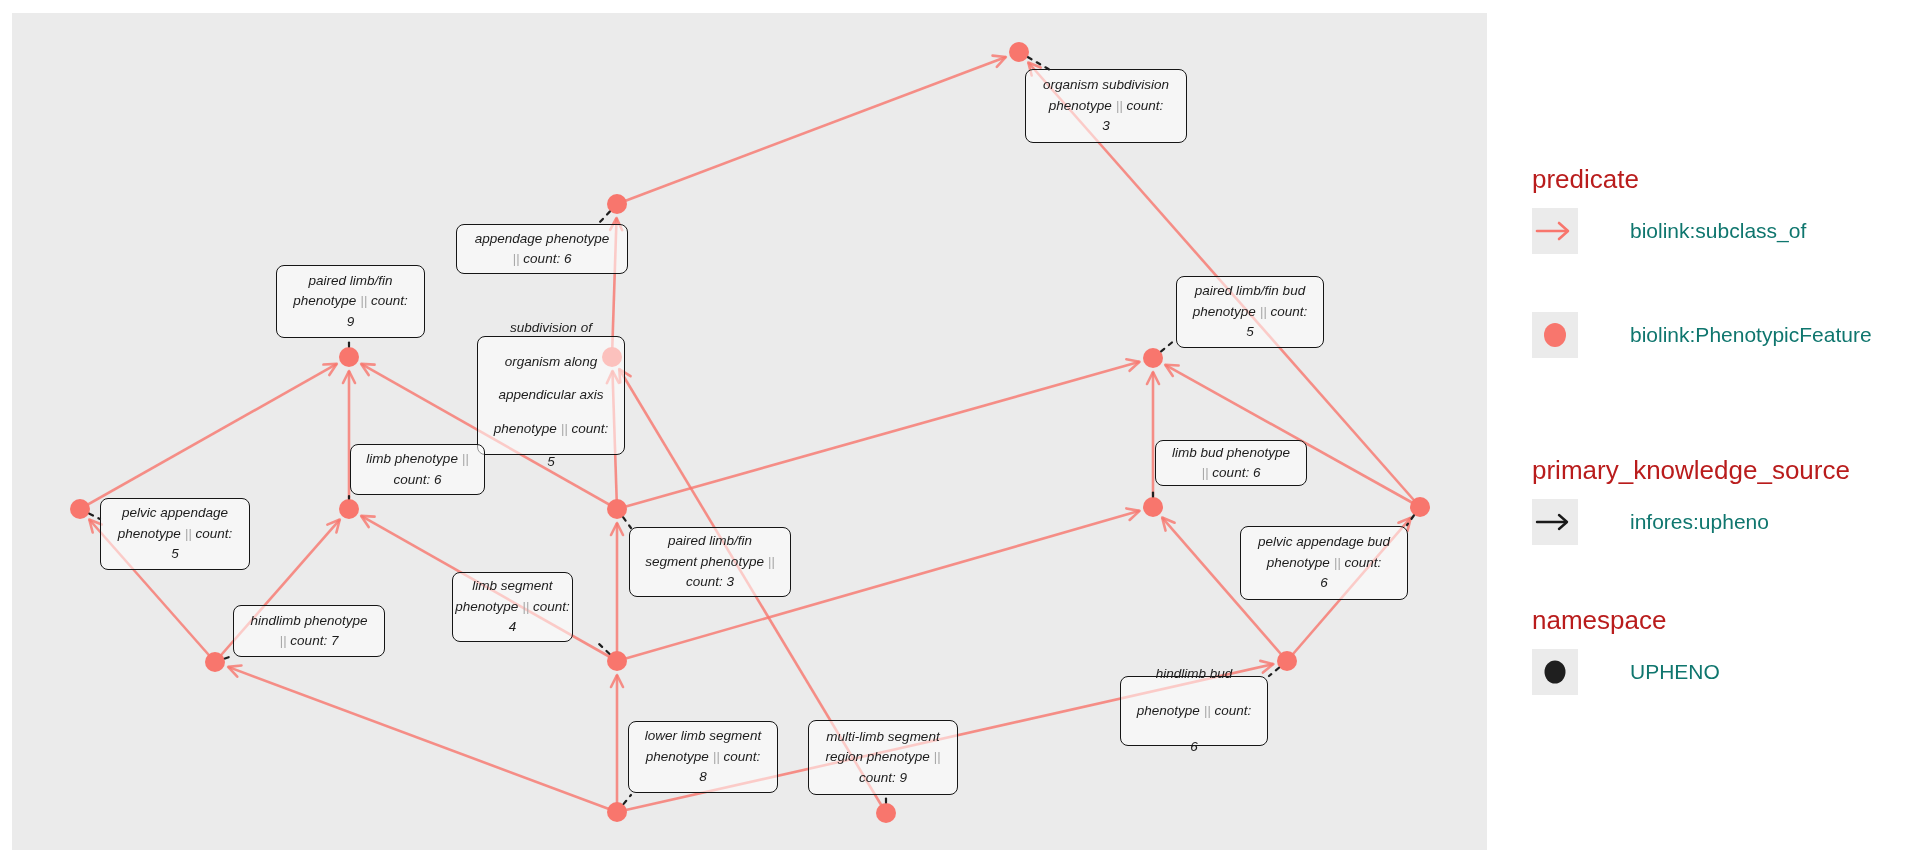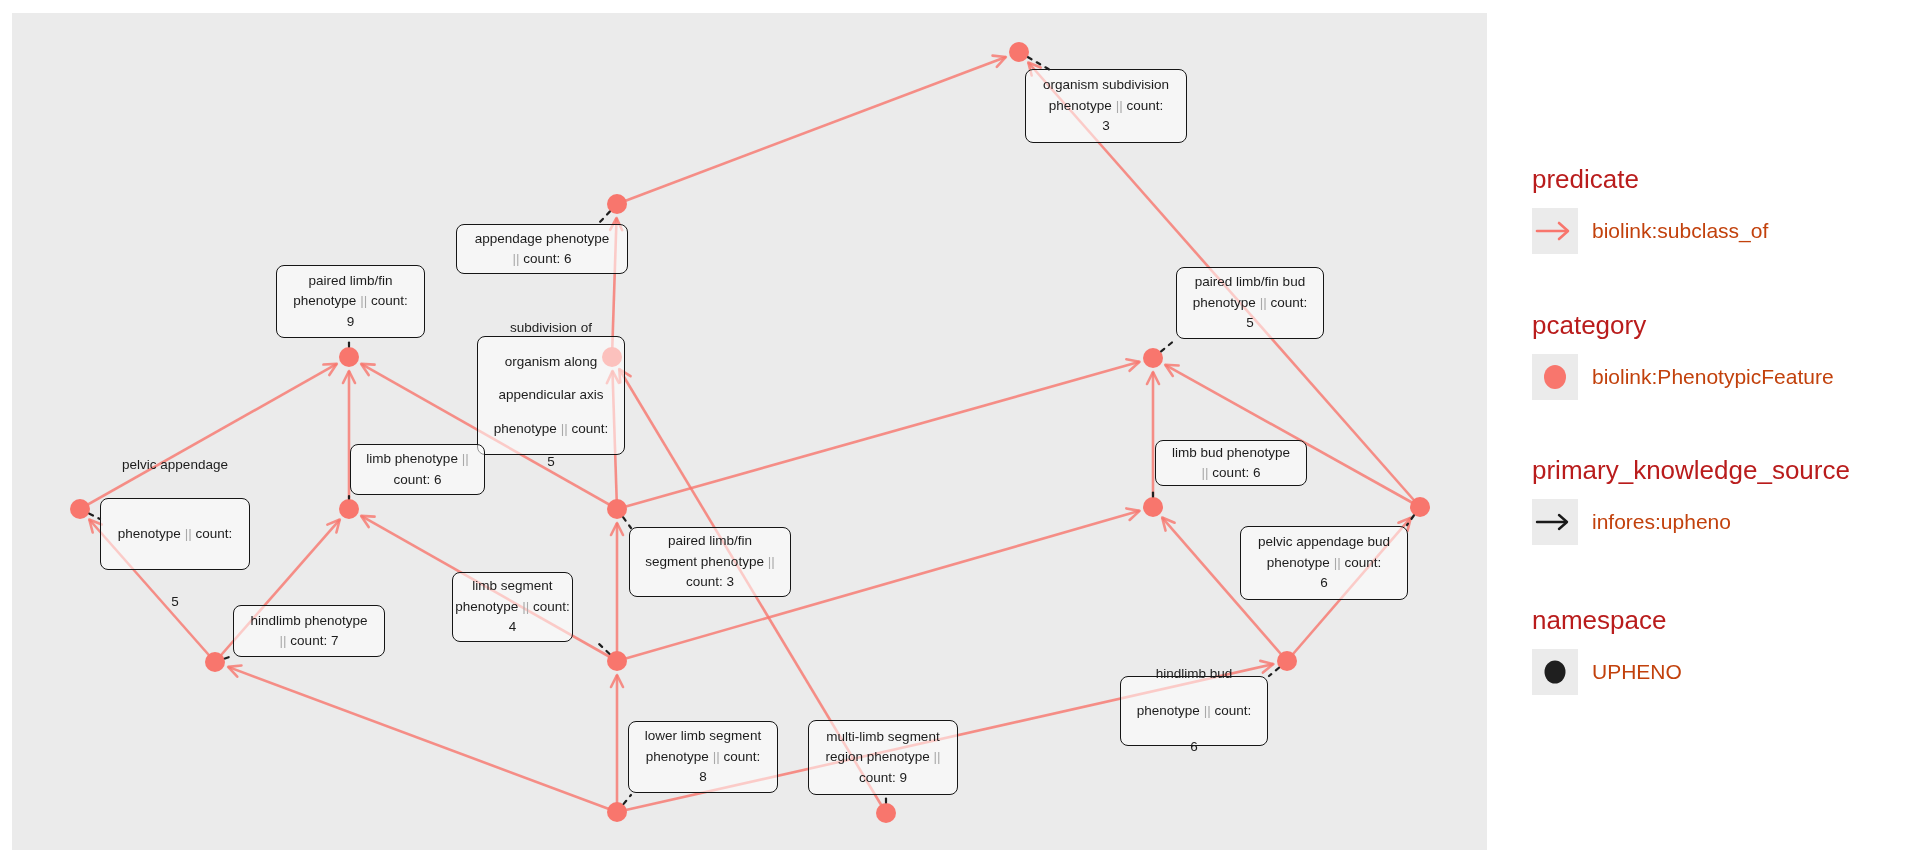--- a/index.html
+++ b/index.html
@@ -1,32 +1,32 @@
 <!DOCTYPE html>
 <html><head>
 <meta charset="utf-8">
 <style>
   html,body{margin:0;padding:0;background:#ffffff;}
   .figure{position:relative;width:1920px;height:865px;background:#ffffff;font-family:"Liberation Sans",sans-serif;overflow:hidden;}
   svg.layer{position:absolute;left:0;top:0;}
-  #box-layer{position:absolute;left:0;top:0;width:100%;height:100%;}
+  #box-layer{position:absolute;left:0;top:0;width:100%;height:100%;font-style:italic;}
   .node-box{
     position:absolute;box-sizing:border-box;
     display:flex;flex-direction:column;justify-content:center;align-items:center;
     background:rgba(255,255,255,0.55);
     border:1.8px solid #151515;border-radius:8px;
     text-align:center;
   }
   .node-box .bl{font-size:13.5px;line-height:20.5px;color:#1c1c1c;white-space:nowrap;}
   .node-box .pipe{color:#a9a9a9;}
   .legend-section{position:absolute;left:1532px;}
   .legend-title{font-size:26px;font-weight:400;color:#b91c1c;margin:0 0 16px 0;line-height:26px;}
   .legend-row{display:flex;align-items:center;gap:14px;}
   .legend-key{width:46px;height:46px;background:#ebebeb;flex:0 0 auto;display:flex;align-items:center;justify-content:center;}
-  .legend-label{font-size:21px;color:#c2410c;white-space:nowrap;}
+  .legend-label{font-size:21px;color:#0f766e;white-space:nowrap;margin-left:38px;}
 </style>
 </head>
 <body>
 
 <div class="figure">
 
   <svg id="graph-lower" class="layer" width="1920" height="865">
       <rect x="12" y="13" width="1475" height="837" fill="#EBEBEB"></rect>
       <defs>
         <marker id="arrowhead" markerUnits="userSpaceOnUse" markerWidth="20" markerHeight="20" refX="15" refY="8" orient="auto">
@@ -86,26 +86,26 @@
         <div class="bl">phenotype <span class="pipe">||</span> count:</div>
         <div class="bl">9</div>
       </div>
       <div class="node-box" style="left: 477px; top: 336px; width: 148px; height: 119px; gap: 13px;">
         <div class="bl">subdivision of</div>
         <div class="bl">organism along</div>
         <div class="bl">appendicular axis</div>
         <div class="bl">phenotype <span class="pipe">||</span> count:</div>
         <div class="bl">5</div>
       </div>
-      <div class="node-box" style="left: 1176px; top: 267px; width: 148px; height: 72px;">
+      <div class="node-box" style="left: 1176px; top: 276px; width: 148px; height: 72px;">
         <div class="bl">paired limb/fin bud</div>
         <div class="bl">phenotype <span class="pipe">||</span> count:</div>
         <div class="bl">5</div>
       </div>
-      <div class="node-box" style="left: 100px; top: 498px; width: 150px; height: 72px; gap: 48px;">
+      <div class="node-box" style="left: 100px; top: 498px; width: 150px; height: 72px;">
         <div class="bl">pelvic appendage</div>
         <div class="bl">phenotype <span class="pipe">||</span> count:</div>
         <div class="bl">5</div>
       </div>
       <div class="node-box" style="left: 350px; top: 444px; width: 135px; height: 51px;">
         <div class="bl">limb phenotype <span class="pipe">||</span></div>
         <div class="bl">count: 6</div>
       </div>
       <div class="node-box" style="left: 629px; top: 527px; width: 162px; height: 70px;">
         <div class="bl">paired limb/fin</div>
@@ -171,21 +171,20 @@
         <svg width="46" height="46" viewBox="0 0 46 46">
           <line x1="5" y1="23" x2="35" y2="23" stroke="#F8766D" stroke-width="2.6" stroke-linecap="round"></line>
           <path d="M27,15 L36,23 L27,31" fill="none" stroke="#F8766D" stroke-width="2.6" stroke-linecap="round" stroke-linejoin="round"></path>
         </svg>
       </span>
       <span class="legend-label">biolink:subclass_of</span>
     </div>
   </div>
 
   <div class="legend-section" style="top:312px">
-    <h3 class="legend-title">pcategory</h3>
     <div class="legend-row">
       <span class="legend-key">
         <svg width="46" height="46" viewBox="0 0 46 46">
           <ellipse cx="23" cy="23" rx="11" ry="12" fill="#F8766D"></ellipse>
         </svg>
       </span>
       <span class="legend-label">biolink:PhenotypicFeature</span>
     </div>
   </div>
 

